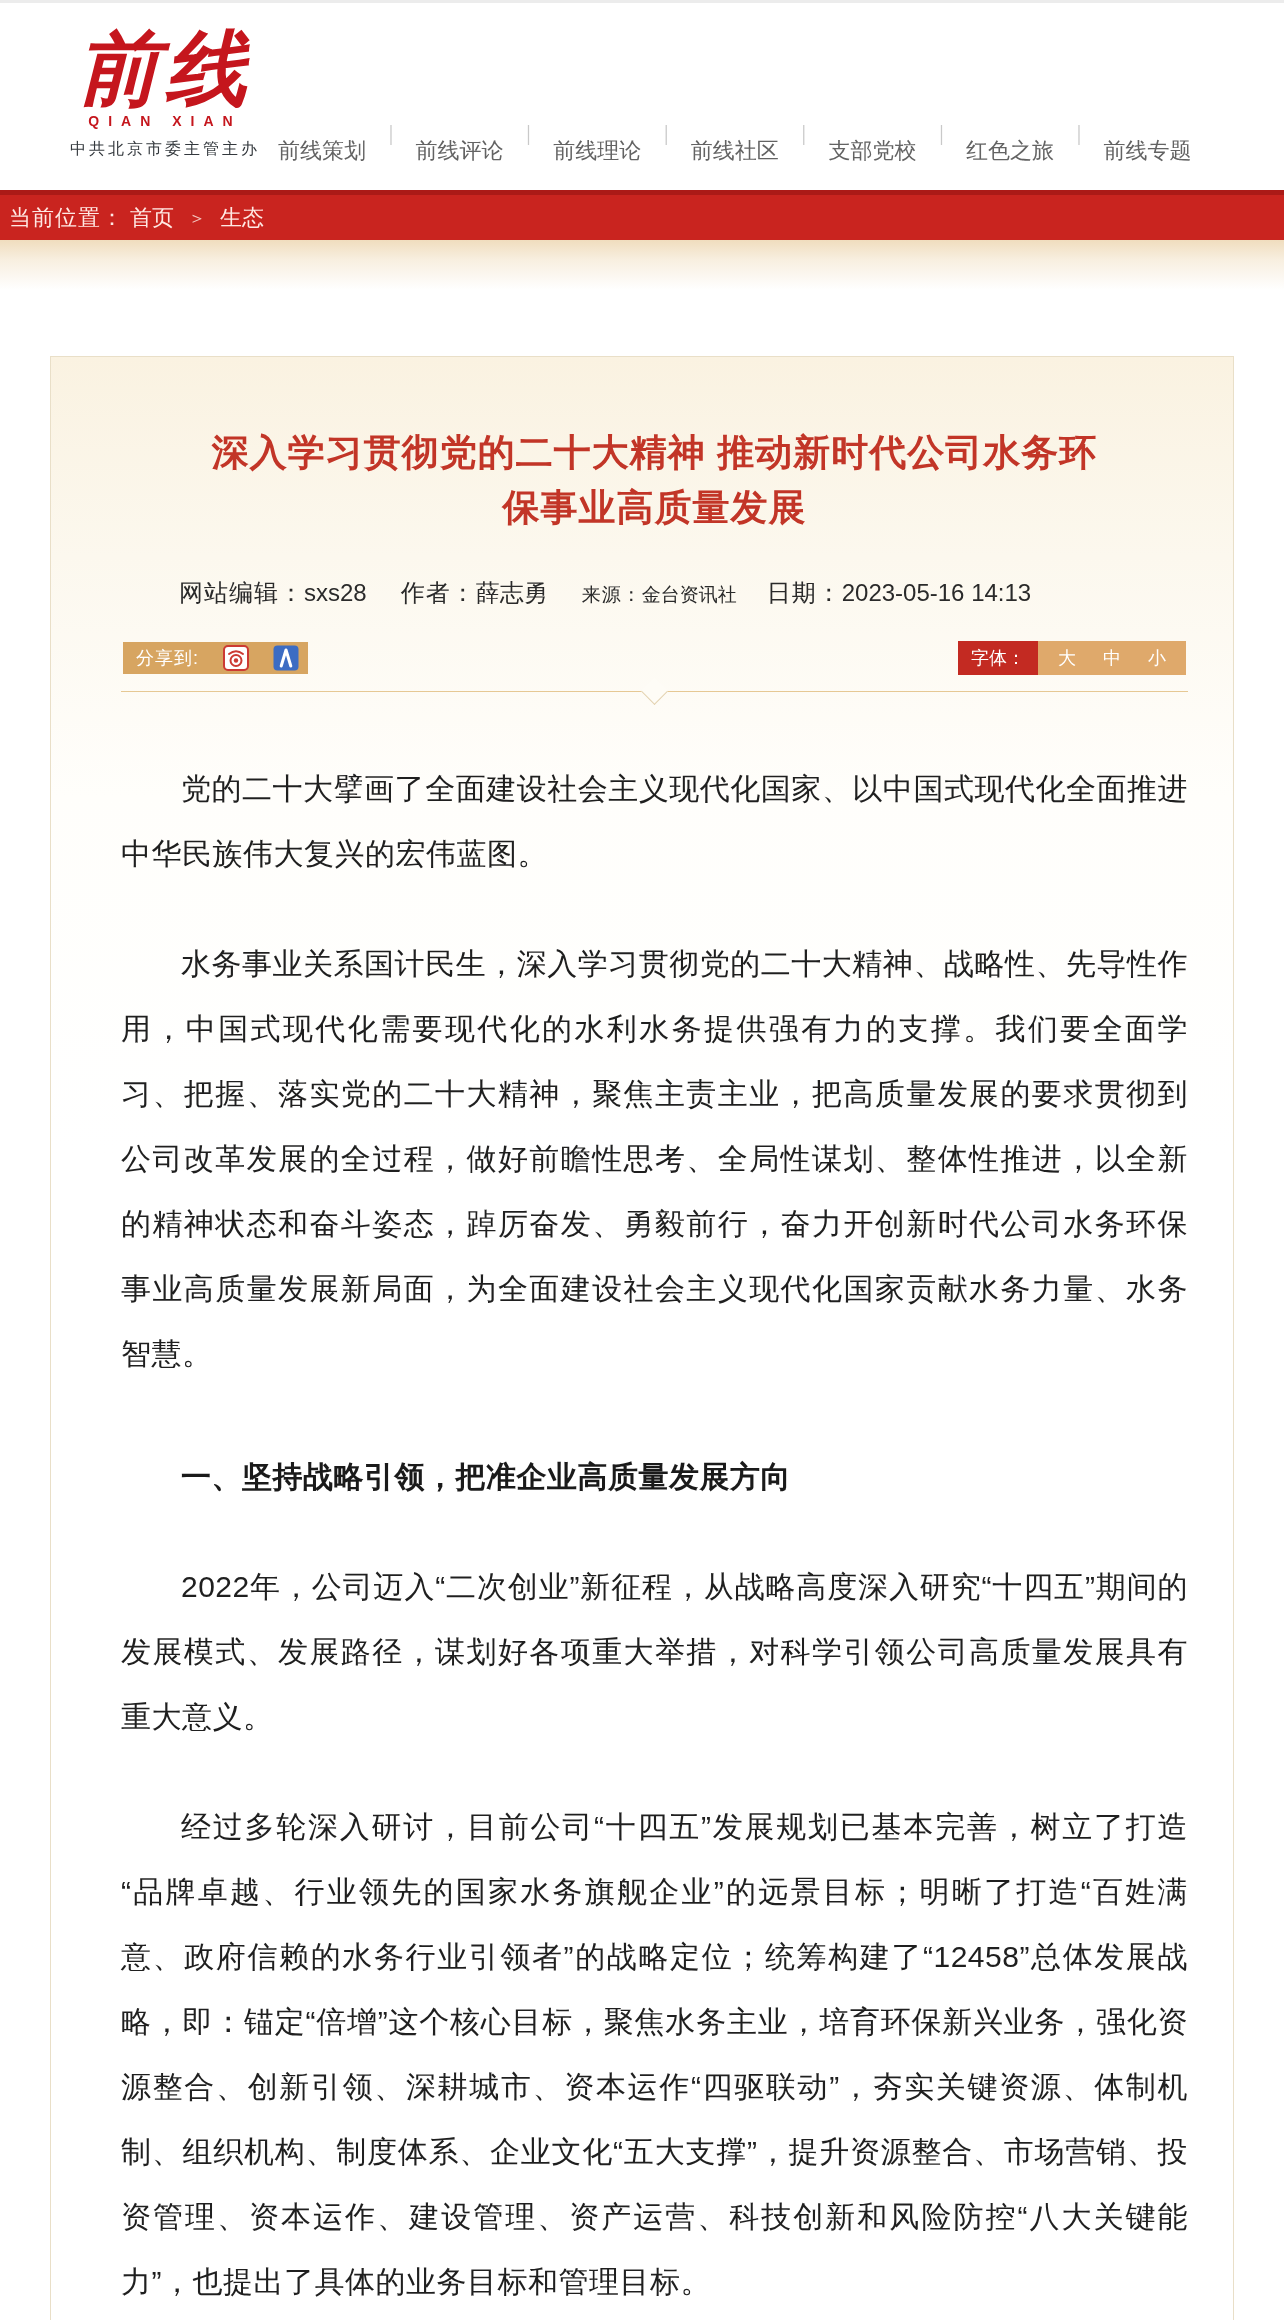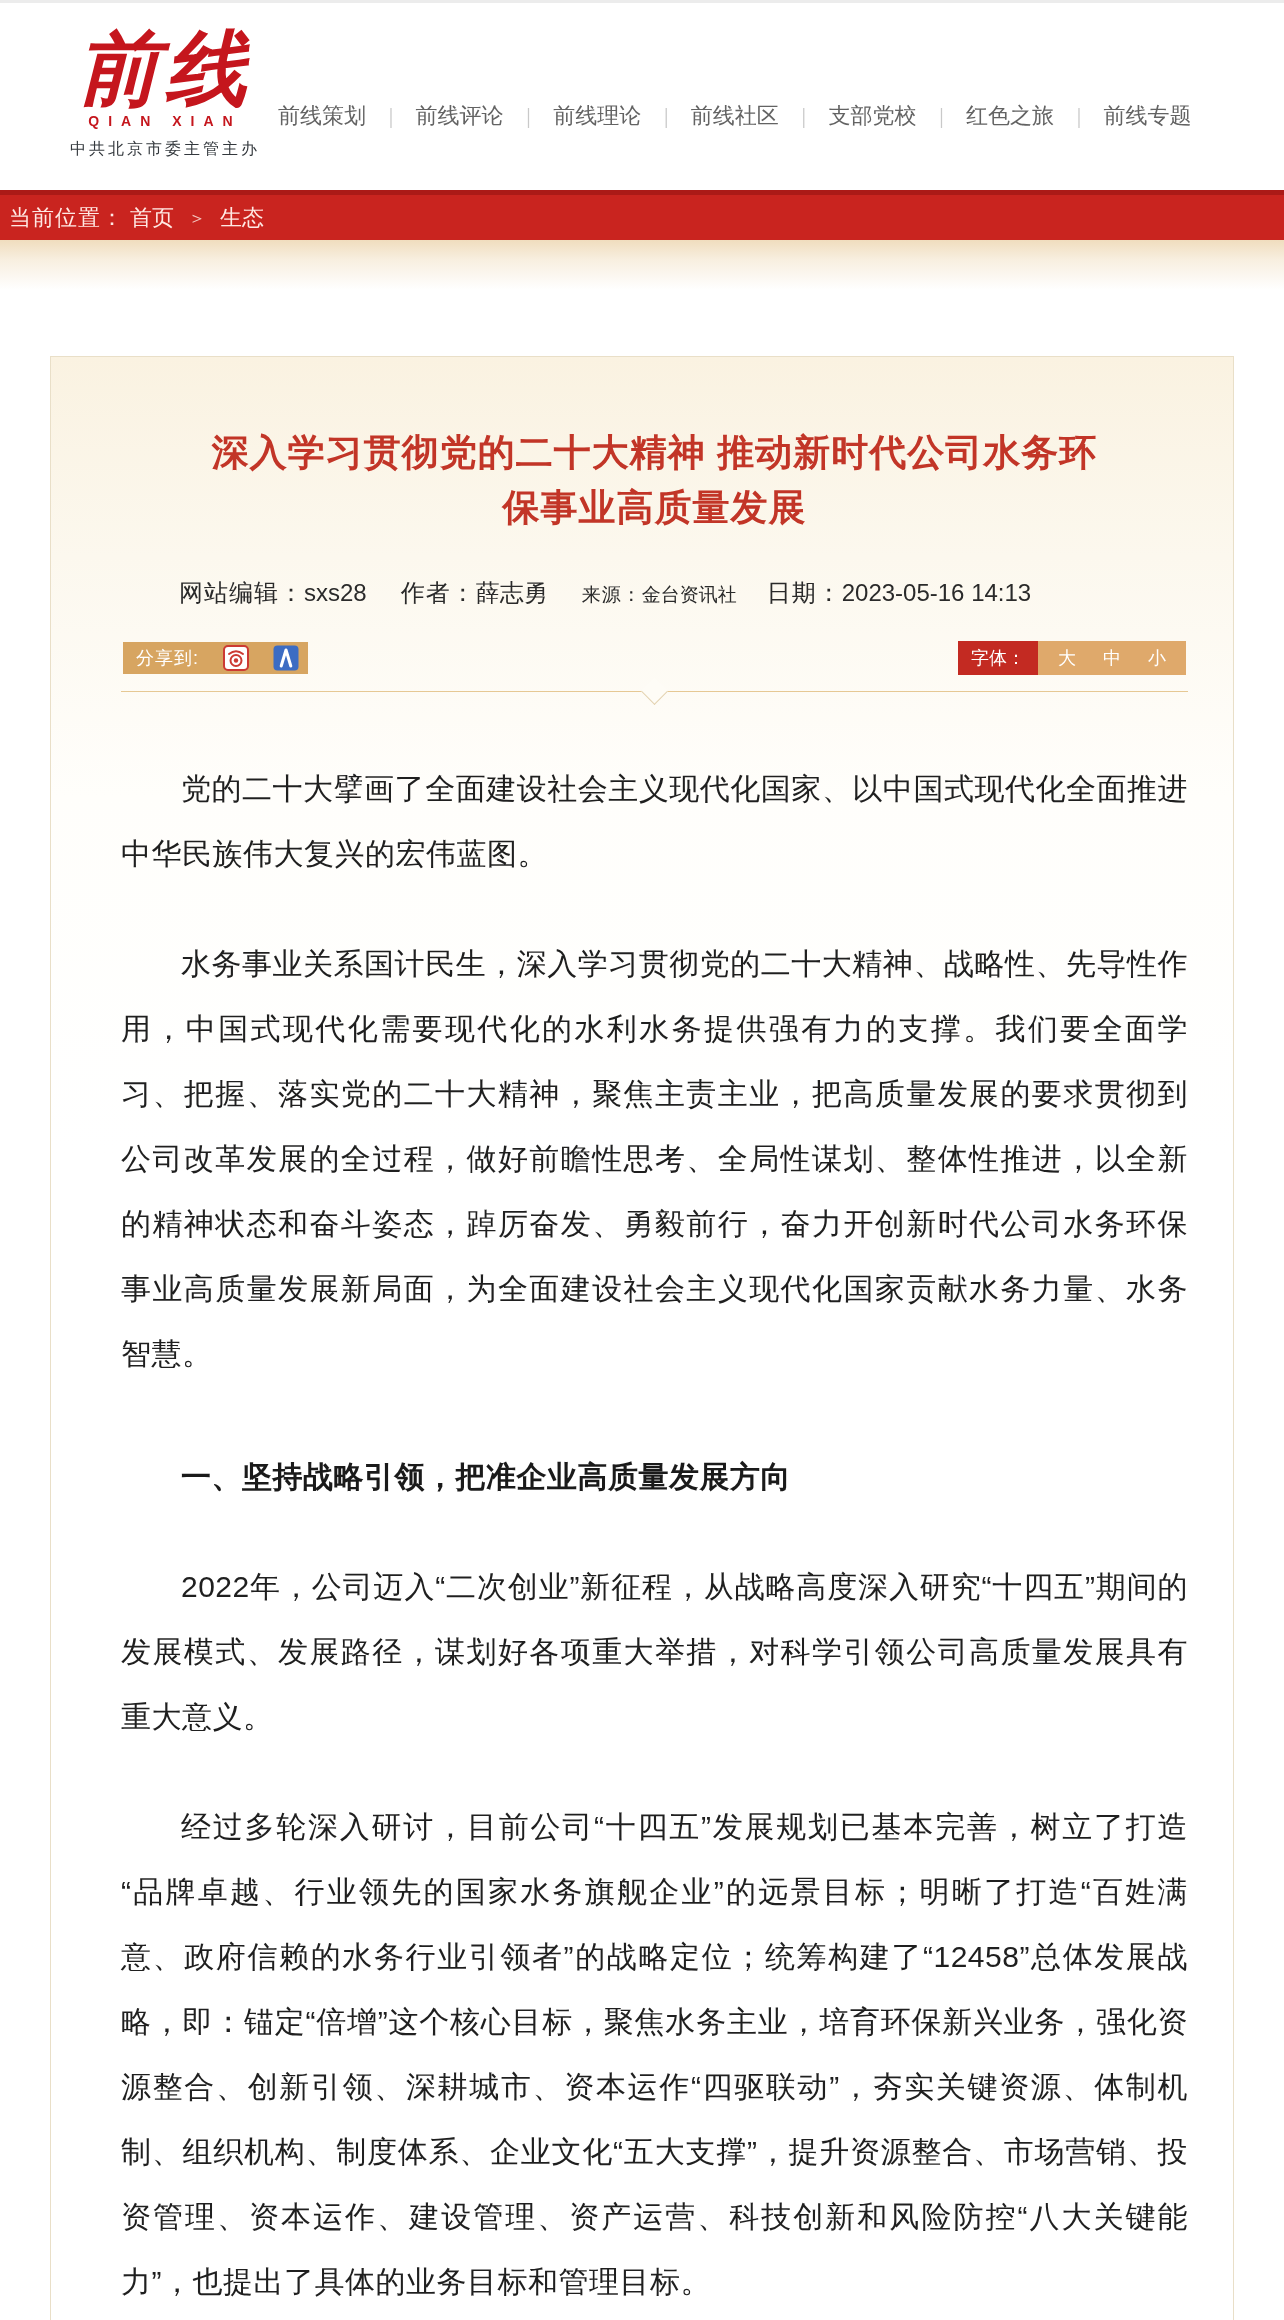--- a/index.html
+++ b/index.html
@@ -15,21 +15,21 @@
   .logo { position:absolute; left:55px; top:22px; width:220px; text-align:center; }
   .logo-cn {
     font-family:"DejaVu Serif","Liberation Serif",serif;
     font-size:82px; line-height:86px; font-weight:bold; font-style:italic;
     color:#c5161d; letter-spacing:6px;
   }
   .logo-en { margin-top:2px; font-size:14px; font-weight:bold; color:#c5161d; letter-spacing:9px; }
   .logo-org { margin-top:10px; font-size:16px; color:#33383d; letter-spacing:3px; }
   .main-nav { position:absolute; left:263px; top:98px; display:flex; align-items:center; }
   .main-nav .nav-item {
-    font-size:22px; color:#636363; text-decoration:none; padding:0 15px; cursor:pointer; white-space:nowrap;
+    font-size:22px; color:#636363; text-decoration:none; padding:0 15px; cursor:pointer; white-space:nowrap;margin-top:35px;
   }
   .main-nav .nav-sep { color:#c9c9c9; font-size:20px; }
   
   .crumb-bar {
     height:50px; background:#c9241f; border-top:5px solid #ab1a17;
     display:flex; align-items:center; padding-left:9px;font-family:Liberation Serif, serif;
   }
   .crumb-bar, .crumb-bar * { color:#ffe9e4; font-size:22px; }
   .crumb-link { cursor:pointer; text-decoration:none; }
   .crumb-sep { margin:0 14px; font-size:18px; color:#f4c9c2; }

